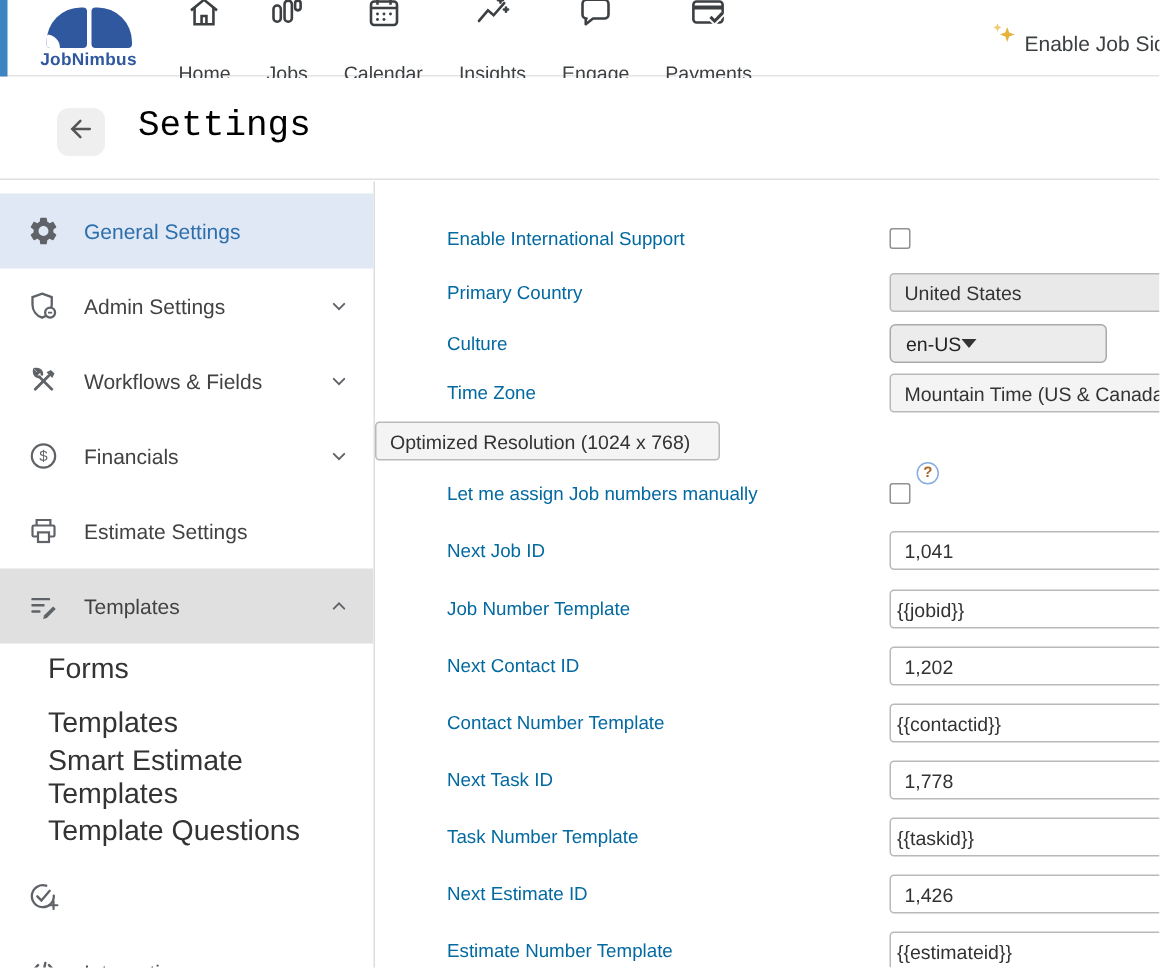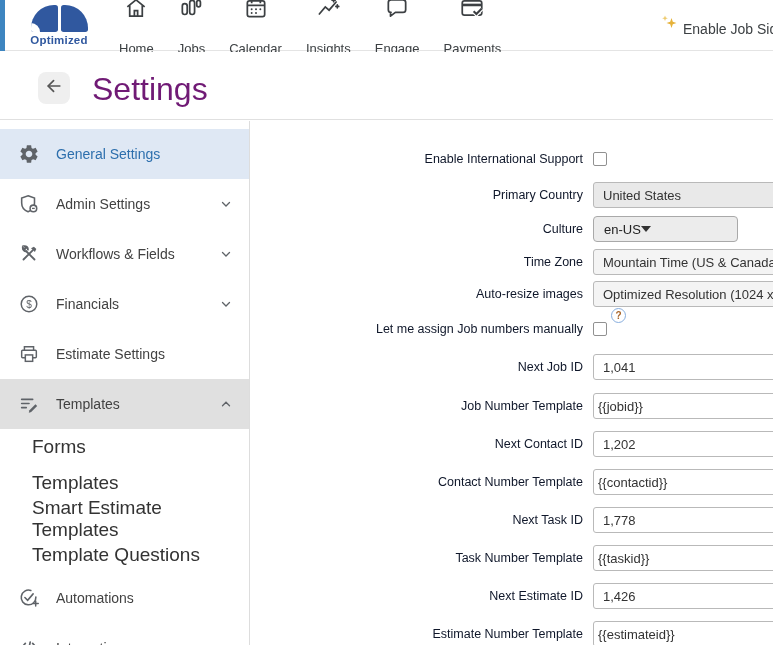--- a/index.html
+++ b/index.html
@@ -22,40 +22,40 @@
   .nav-item { display:flex; flex-direction:column; align-items:center; gap:17px;
     color:#3c4043; font-size:13px; padding:3px 12px; cursor:pointer; }
   .promo { position:absolute; left:659px; top:13px; display:flex; align-items:flex-start; gap:4px;
     font-size:14px; color:#3c4043; white-space:nowrap; cursor:pointer; }
   .promo-label { margin-top:8px; }
   
   .page-header { position:absolute; top:52px; left:0; width:773px; height:68px;
     background:#fff; border-bottom:1px solid #e0e0e0; }
   .back-btn { position:absolute; left:38px; top:20px; width:32px; height:32px;
     background:#efefef; border-radius:8px; display:flex; align-items:center; justify-content:center; cursor:pointer; }
-  .page-title { position:absolute; left:92px; top:19px; font-size:32px; color:#701a75; }
+  .page-title { position:absolute; left:92px; top:19px; font-size:24px; color:#000000;font-family:Liberation Mono, monospace; }
   
   .sidebar { position:absolute; top:121px; left:0; width:250px; height:592px;
     background:#fff; border-right:1px solid #ddd; overflow:hidden; padding-top:8px; }
   .side-item { height:50px; display:flex; align-items:center; padding:0 14px 0 17px;
     font-size:14px; color:#424242; cursor:pointer; }
   .side-item .icn { width:24px; display:flex; justify-content:center; margin-right:15px; flex-shrink:0; }
   .side-item .lbl { flex:1; }
   .side-item .chev { width:18px; display:flex; justify-content:center; flex-shrink:0; }
   .side-item.selected { background:#dfe8f4; }
   .side-item.selected .lbl { color:#2d6fad; }
   .side-item.expanded { background:#e0e0e0; }
   .sub-item { height:36px; display:flex; align-items:center; padding-left:32px;
     font-size:19px; color:#333; cursor:pointer; }
   
   .main { position:absolute; left:250px; top:121px; width:523px; height:524px;
     background:#fff; overflow:hidden; }
   .frow { position:absolute; left:0; display:flex; align-items:center; }
-  .flabel { width:343px; text-align:right; padding-right:10px; font-size:12.5px;
-    color:#0f172a; flex-shrink:0; white-space:nowrap; }
+  .flabel { width:343px; padding-right:10px; font-size:12.5px;
+    color:#0369a1; flex-shrink:0; white-space:nowrap;padding-left:48px; }
   .tinput { width:230px; height:26px; border:1px solid #b9b9b9; border-radius:3px;
     font-size:13px; color:#333; padding:0 9px; background:#fff;
     font-family:"Liberation Sans", sans-serif; flex-shrink:0; }
   .tinput.gray { background:#e9e9e9; }
   .tinput.faint { background:#f4f4f4; }
   .tinput.tpl { padding:0 4px; }
   .fselect { width:145px; height:26px; background:#ececec; border:1px solid #a9a9a9;
     border-radius:4px; display:flex; align-items:center; 
     padding:0 10px; font-size:13px; color:#222; cursor:pointer; flex-shrink:0; }
   .caret { width:0; height:0; border-left:5px solid transparent; border-right:5px solid transparent;
@@ -69,21 +69,21 @@
 </head>
 <body>
 
 <div class="navbar">
   <div class="accent-bar"></div>
   <div class="logo">
     <div class="logo-shapes">
       <div class="logo-s1"></div>
         <div class="logo-s2"></div>
     </div>
-    <div class="logo-text">Optimized</div>
+    <div class="logo-text">JobNimbus</div>
   </div>
   <div class="nav-items">
     <div class="nav-item">
       <span>
         <svg width="26" height="26" viewBox="0 0 24 24" fill="none" stroke="#3c4043" stroke-width="1.6">
             <path d="M4 11 L12 4.5 L20 11"></path>
             <path d="M6.2 9.5 V19.5 H17.8 V9.5"></path>
             <path d="M10.5 19.5 v-5 h3 v5"></path>
           </svg>
       </span>
@@ -267,21 +267,20 @@
   </div>
 
   <div class="side-item">
     <span class="icn">
       <svg width="22" height="22" viewBox="0 0 24 24" fill="none" stroke="#5f6368" stroke-width="1.7" stroke-linecap="round">
           <path d="M19.5 11 A8 8 0 1 1 14 3.8"></path>
           <path d="M7.5 11.5 L10.5 14.5 L16.5 7.5"></path>
           <path d="M19.3 15.2 v5.6 M16.5 18 h5.6" stroke-width="1.6"></path>
         </svg>
     </span>
-    <span class="lbl">Automations</span>
   </div>
 
   <div class="side-item">
     <span class="icn">
       <svg width="22" height="22" viewBox="0 0 24 24" fill="none" stroke="#5f6368" stroke-width="1.8" stroke-linecap="round">
           <path d="M8 7 L3.5 12 L8 17"></path>
           <path d="M16 7 L20.5 12 L16 17"></path>
           <path d="M13.3 5.5 L10.7 18.5"></path>
         </svg>
     </span>
@@ -313,21 +312,20 @@
       <span class="caret"></span>
     </div>
   </div>
 
   <div class="frow" style="top:128px">
     <span class="flabel">Time Zone</span>
     <input class="tinput faint" readonly="" value="Mountain Time (US &amp; Canada)" style="">
   </div>
 
   <div class="frow" style="top:160px">
-    <span class="flabel">Auto-resize images</span>
     <input class="tinput faint" readonly="" value="Optimized Resolution (1024 x 768)" style="">
   </div>
 
   <div class="help" style="top:187px; left:361px">
     <span>?</span>
   </div>
 
   <div class="frow" style="top:201px">
     <span class="flabel">Let me assign Job numbers manually</span>
     <span class="checkbox"></span>

